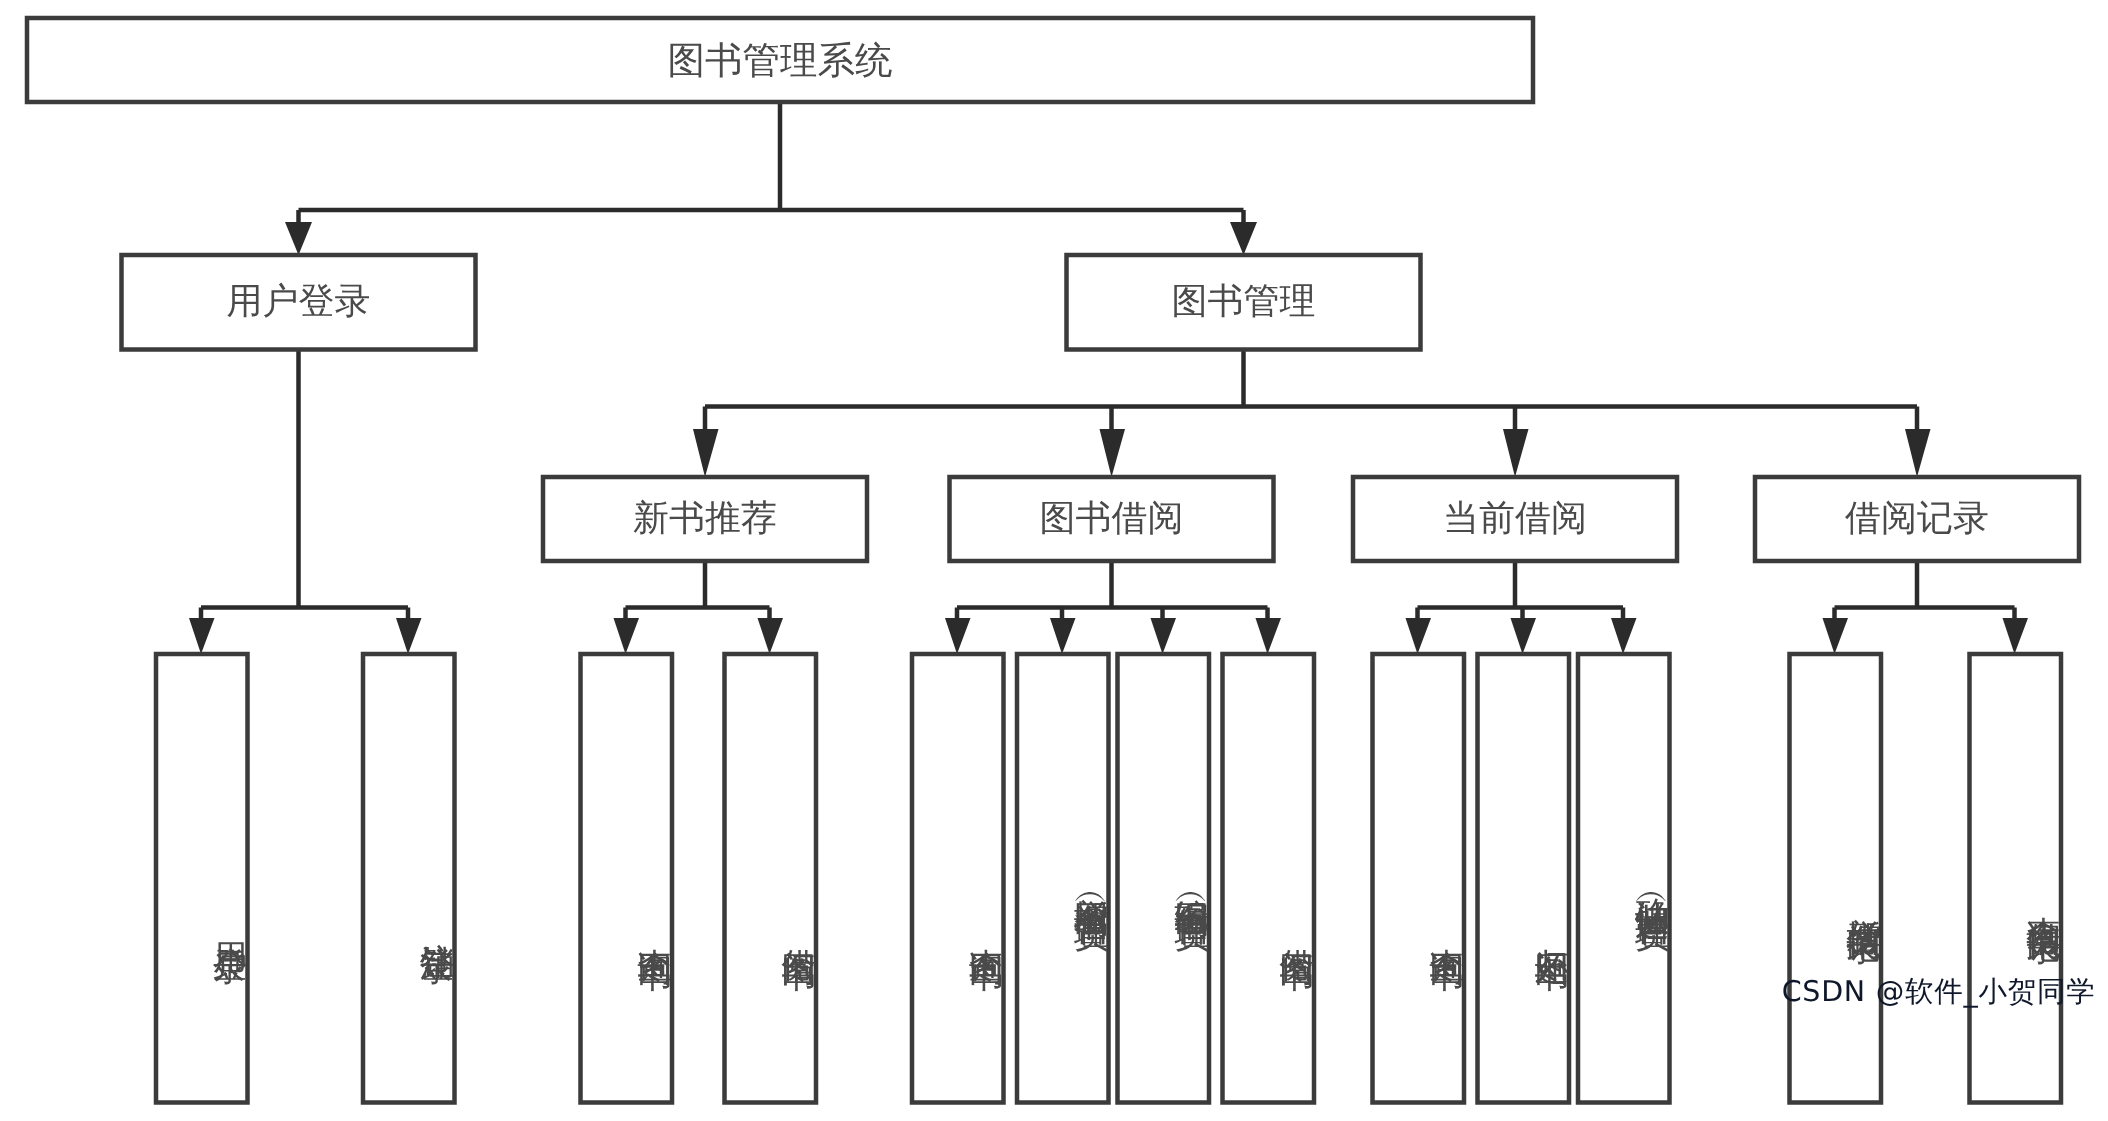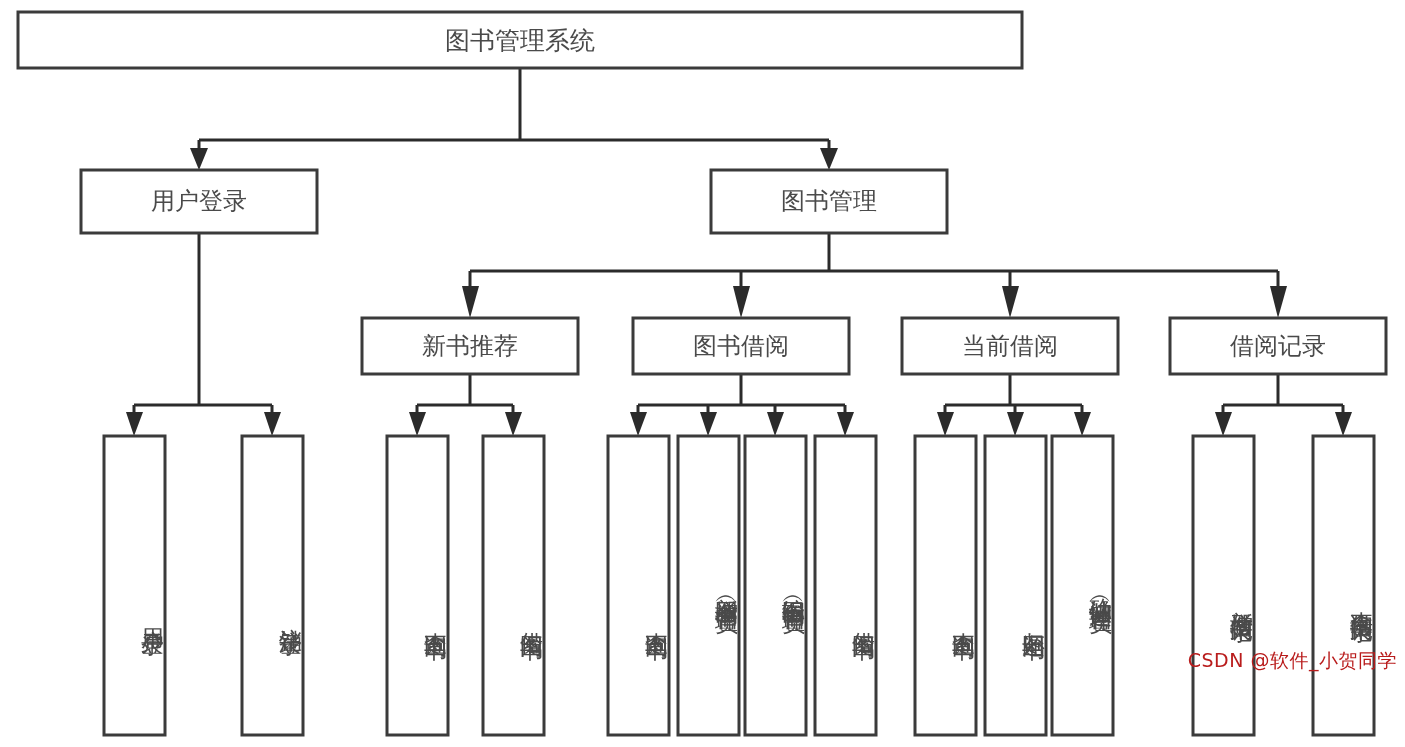--- a/index.html
+++ b/index.html
@@ -71,21 +71,21 @@
     display: flex;
     align-items: flex-start;
     justify-content: center;
   }
   .watermark {
     position: absolute;
     right: 8px;
     bottom: 4px;
     font-family: "DejaVu Sans", "Liberation Sans", sans-serif;
     font-size: 19px;
-    color: #b91c1c;
+    color: #0f172a;
     white-space: nowrap;
     letter-spacing: 0.5px;
   }
 </style>
 </head>
 <body>
 
 <div id="diagram-root">
 
   <svg id="tree-svg" viewBox="0 0 1405 747">

